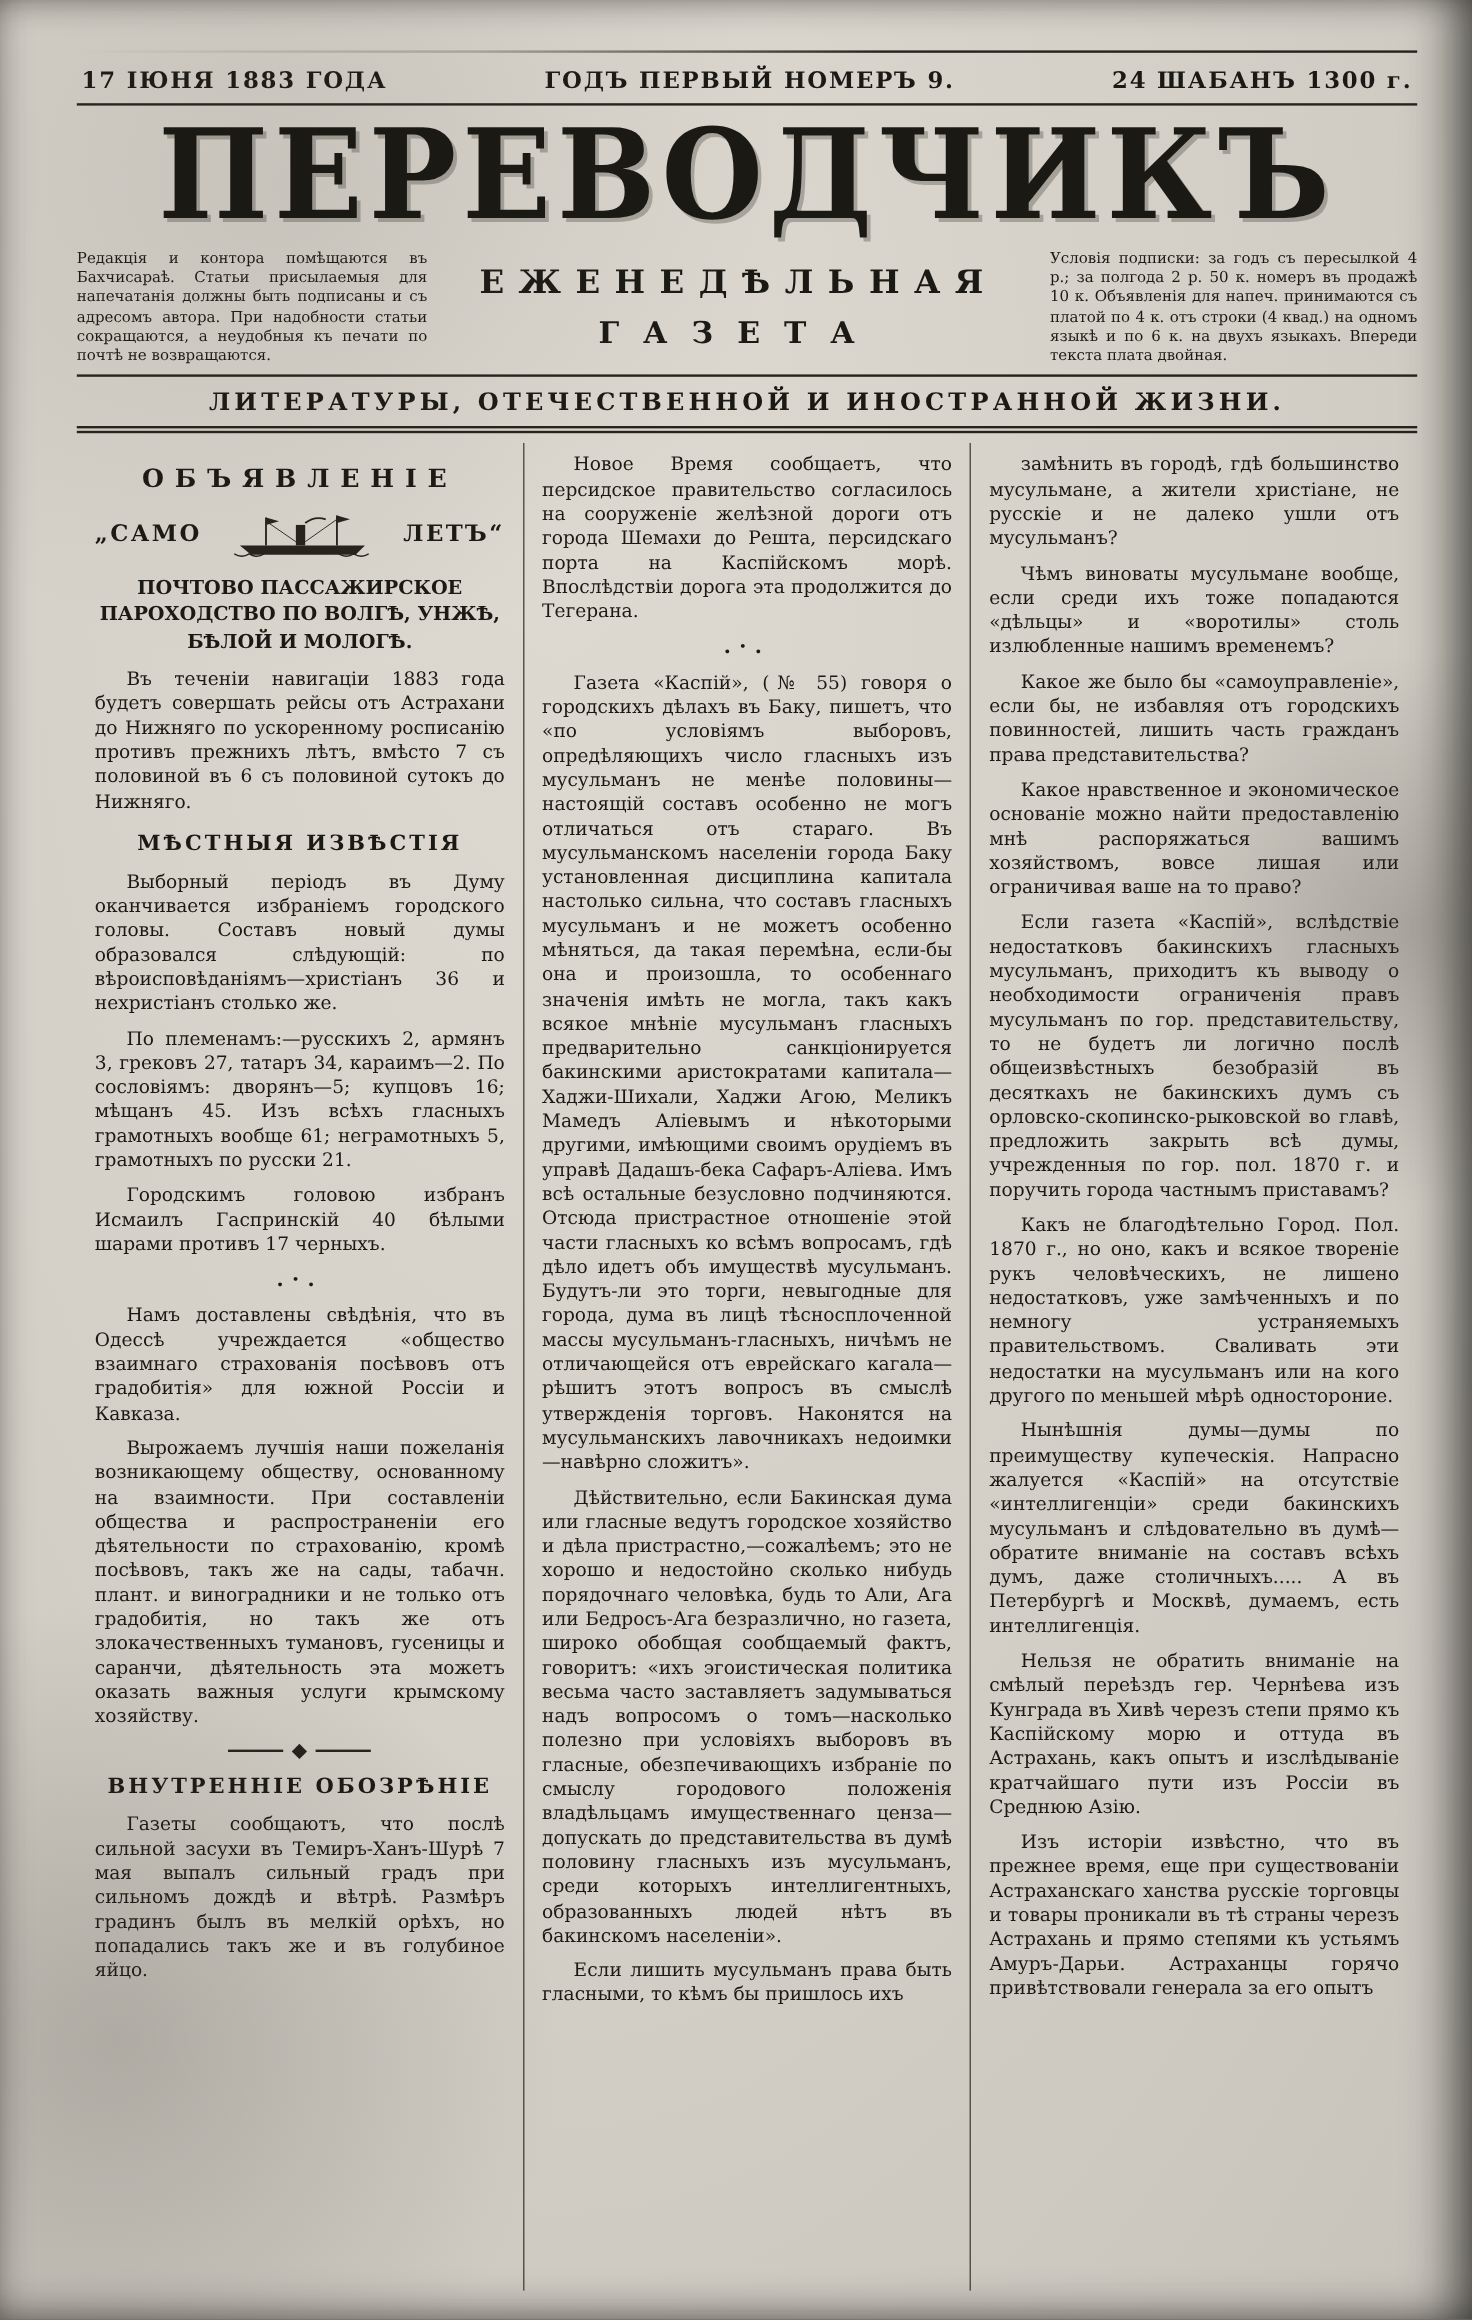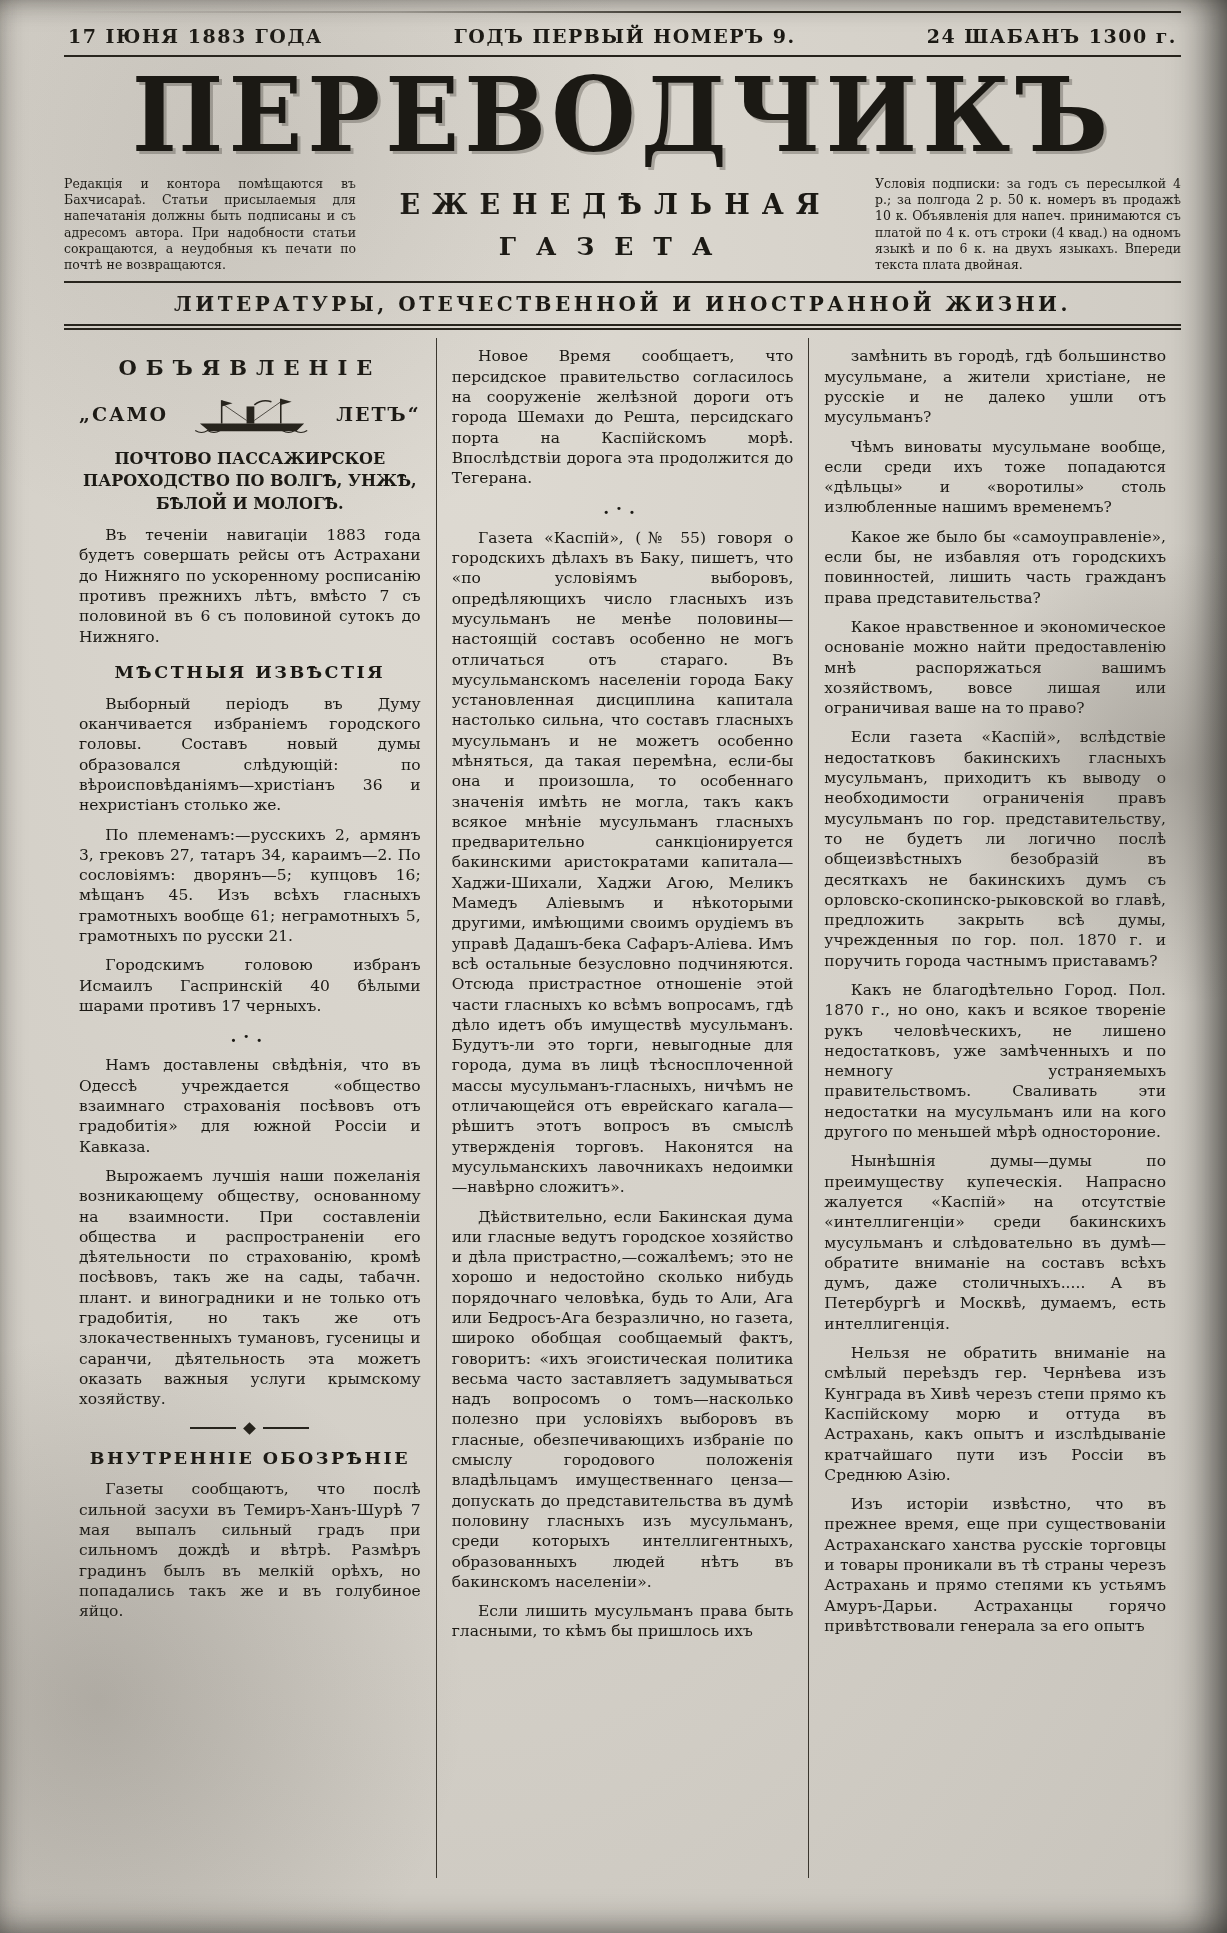--- a/index.html
+++ b/index.html
@@ -5,21 +5,21 @@
   * { margin:0; padding:0; box-sizing:border-box; }
   html, body { background:#7f7c76; }
   .page {
     position:relative;
     width:1227px; height:1933px;
     margin:0 auto;
     background: radial-gradient(ellipse at 38% 22%, #dedad2 0%, #d4d0c8 50%, #c7c3bb 100%);
     color:#1b1914;
     font-family:"DejaVu Serif","Liberation Serif",serif;
     overflow:hidden;
-    padding:11px 46px 18px 64px;
+    padding:42px 46px 18px 64px;
     box-shadow:
       inset -30px 0 38px -14px rgba(12,12,10,.6),
       inset 16px 0 30px -20px rgba(20,18,14,.35),
       inset 0 -22px 36px -18px rgba(25,22,18,.4),
       inset 0 18px 30px -22px rgba(25,22,18,.3);
   }
   .page::before {
     content:""; position:absolute; inset:0; pointer-events:none;
     background:
       radial-gradient(circle at 8% 88%, rgba(60,55,48,.22), rgba(60,55,48,0) 18%),

